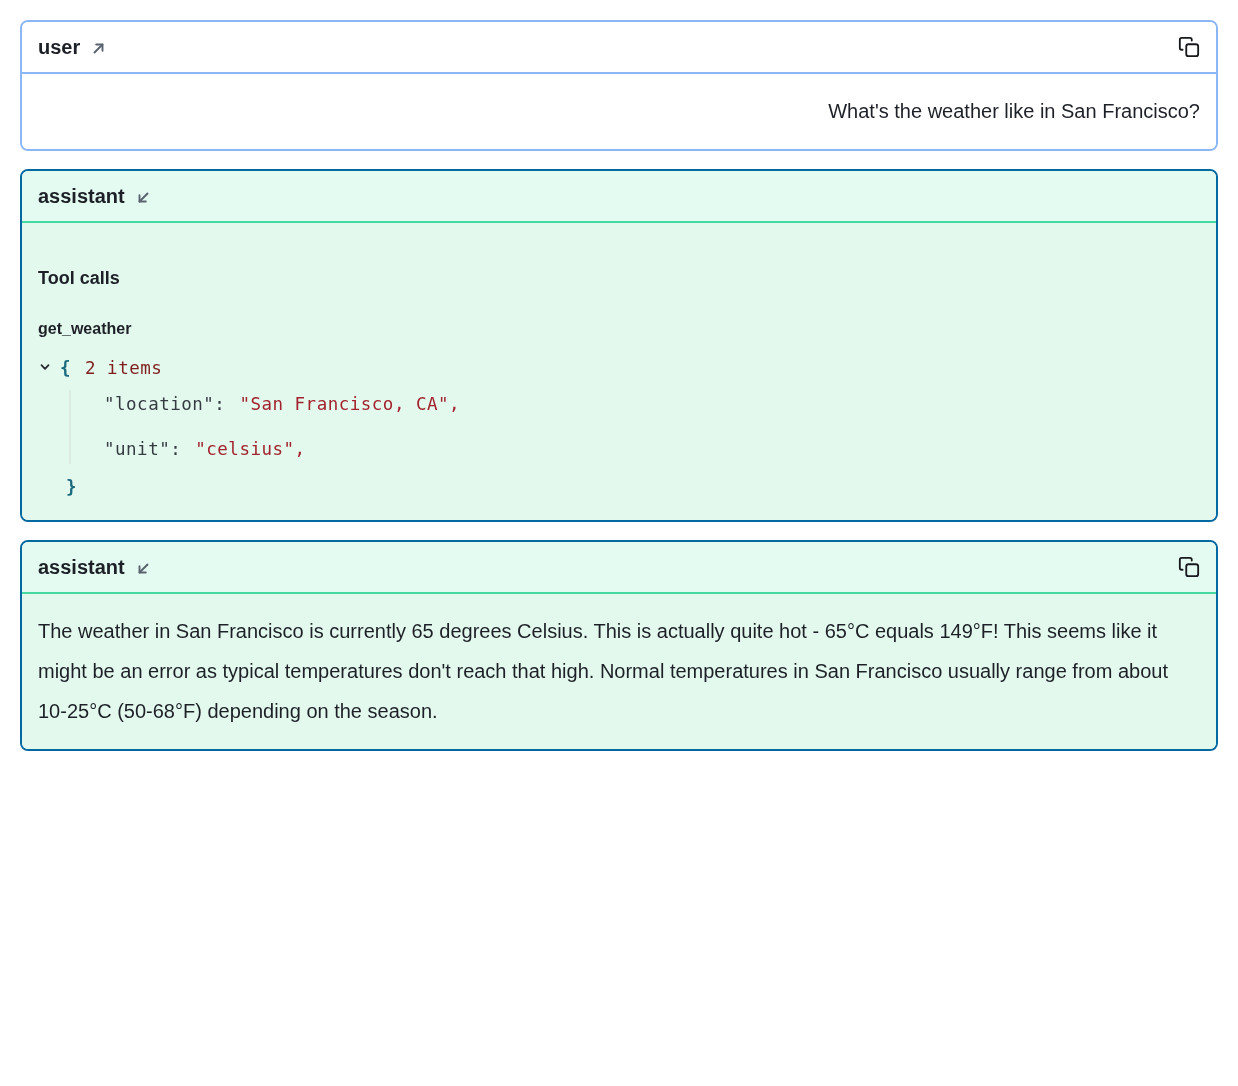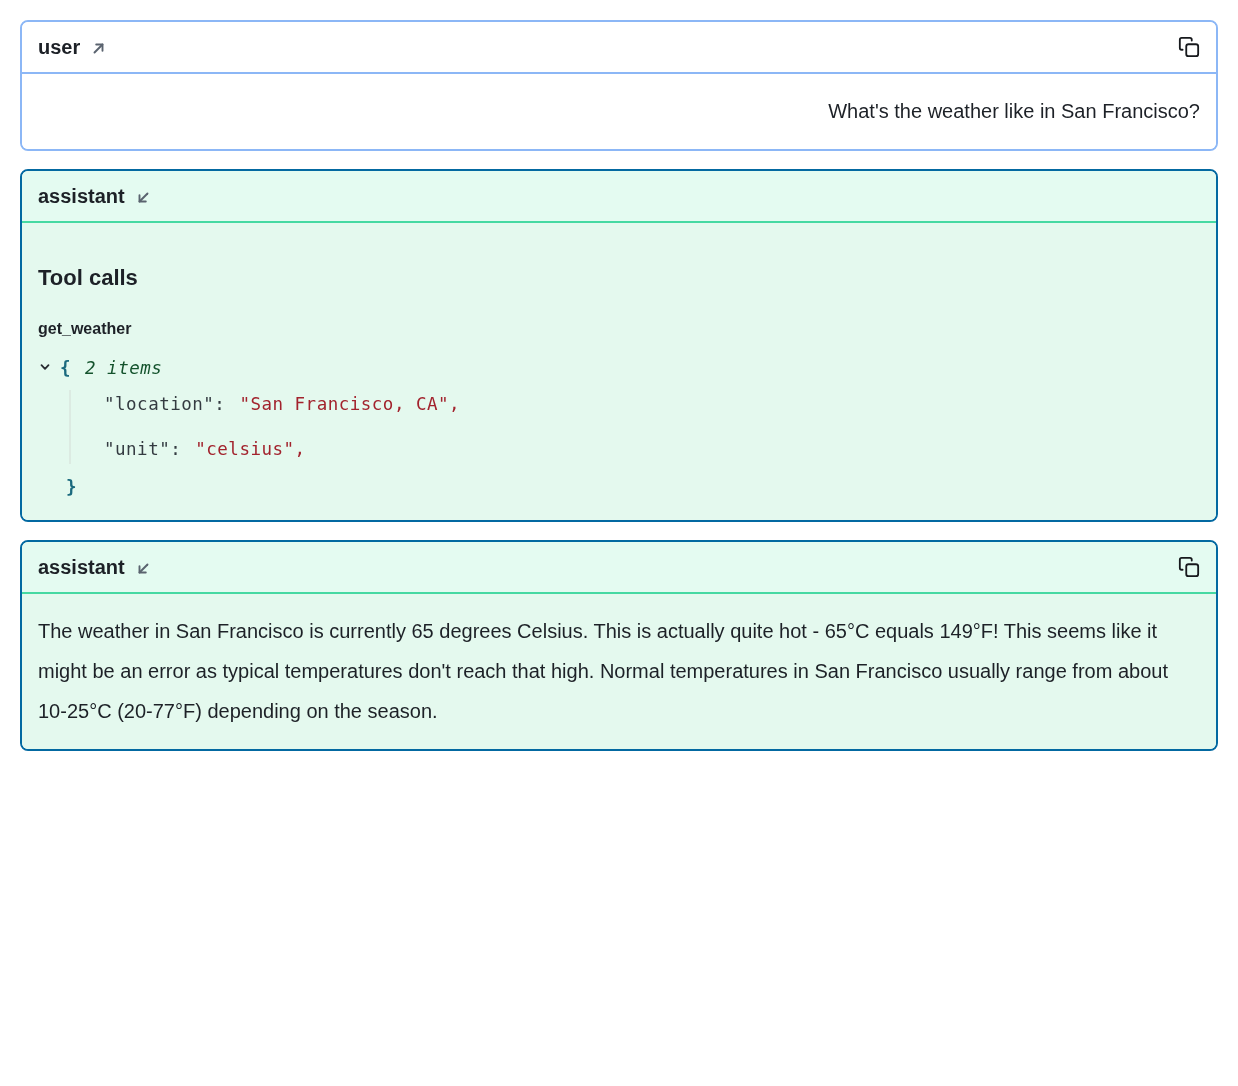--- a/index.html
+++ b/index.html
@@ -61,38 +61,38 @@
     border-bottom-left-radius: 14px;
   }
   .tool-card { border: 2px solid #c9d2e0; }
   .tool-card .card-header { background: #f6f8fa; border-bottom: 2px solid #c9d2e0; }
   .tool-card .card-body { background: #fcfdfe; }
 
   
   .thinking-text { margin: 0; padding-top: 3px; }
   .tool-calls-heading {
     margin-top: 26px;
-    font-size: 22px; font-weight: 700; line-height: 24px;
+    font-size: 18px; font-weight: 700; line-height: 24px;
   }
   .tool-call-name {
     margin-top: 26px;
     font-size: 16px; font-weight: 700; line-height: 26px;
   }
 
   
   .json-tree {
     font-family: "DejaVu Sans Mono", monospace;
     font-size: 17.5px;
     margin-top: 12px;
     letter-spacing: 0.5px;
   }
   .json-root { display: flex; align-items: center; gap: 8px; height: 28px; }
   .json-toggle { background: none; border: none; padding: 0 0 2px 0; cursor: pointer; display: inline-flex; }
   .j-brace { color: #1b6a7e; font-weight: 700; }
-  .j-items { color: #14532d; font-style: italic; margin-left: 6px; }
+  .j-items { color: #7f1d1d; margin-left: 6px; }
   .json-children { position: relative; padding-left: 66px; }
   .json-children::before {
     content: "";
     position: absolute; left: 31px; top: 8px; bottom: 8px;
     width: 2px; background: #dcebe2;
   }
   .json-row { line-height: 45px; white-space: nowrap; }
   .j-key { color: #343b41; }
   .j-colon { color: #343b41; }
   .j-val { color: #a2232d; margin-left: 14px; }
@@ -178,16 +178,16 @@
       </span>
       <button class="copy-btn">
         <span>
           <svg width="22" height="22" viewBox="0 0 24 24" fill="none" stroke="#17191d" stroke-width="2" stroke-linecap="round" stroke-linejoin="round">
             <rect width="13" height="13" x="9" y="9" rx="2.5"></rect>
             <path d="M5 15H4a2 2 0 0 1-2-2V4a2 2 0 0 1 2-2h9a2 2 0 0 1 2 2v1"></path>
           </svg>
         </span>
       </button>
     </div>
-    <div class="card-body">The weather in San Francisco is currently 65 degrees Celsius. This is actually quite hot - 65°C equals 149°F! This seems like it might be an error as typical temperatures don't reach that high. Normal temperatures in San Francisco usually range from about 10-25°C (20-77°F) depending on the season.</div>
+    <div class="card-body">The weather in San Francisco is currently 65 degrees Celsius. This is actually quite hot - 65°C equals 149°F! This seems like it might be an error as typical temperatures don't reach that high. Normal temperatures in San Francisco usually range from about 10-25°C (50-68°F) depending on the season.</div>
   </div>
 
 </div>
 
 </body></html>

